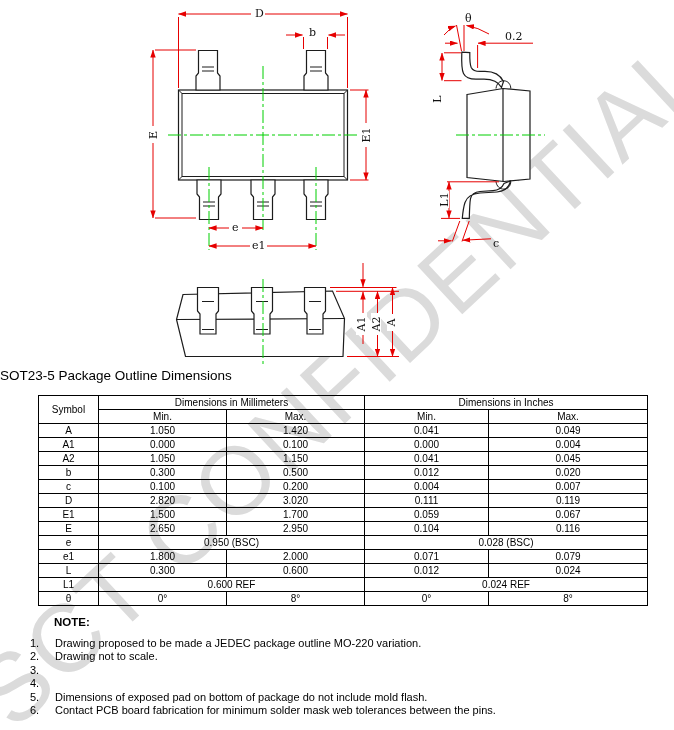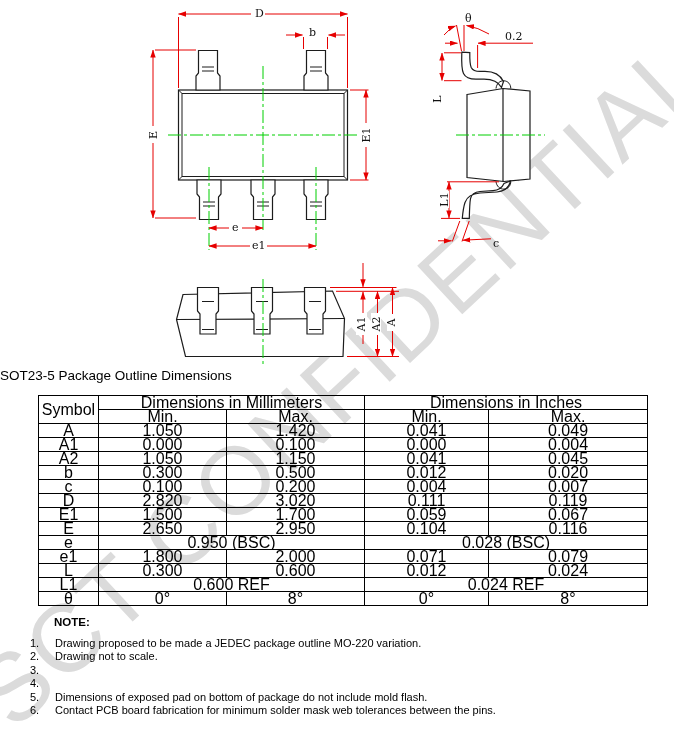--- a/index.html
+++ b/index.html
@@ -23,21 +23,21 @@
   .g  { stroke:#00cf00; stroke-width:1; fill:none; stroke-dasharray:13 3 3 3; }
   .wr { fill:#ffffff; stroke:none; }
   text.dim { font-family:"DejaVu Serif", serif; font-size:11px; fill:#111111; }
   .caption {
     position:absolute; left:0; top:368px; width:656px; text-align:left;
     font-size:13.5px; color:#000;
   }
   table.dims {
     position:absolute; left:38px; top:395px; border-collapse:collapse;
     table-layout:fixed; width:609px;
-    font-size:16px; color:#000; border:1.5px solid #000;
+    font-size:10px; color:#000; border:1.5px solid #000;
   }
   table.dims td {
     border:1px solid #000; height:13px; line-height:13px;
     padding:0; text-align:center; overflow:hidden; background:transparent;
   }
   .notes { position:absolute; left:8px; top:616px; width:660px; font-size:11px; color:#000; }
   .notes .title { font-weight:bold; font-size:11.5px; margin-bottom:9px;margin-left:46px; }
   .note-row { display:flex; line-height:13.4px; }
   .note-num { width:25px; flex:none; }
 </style>

